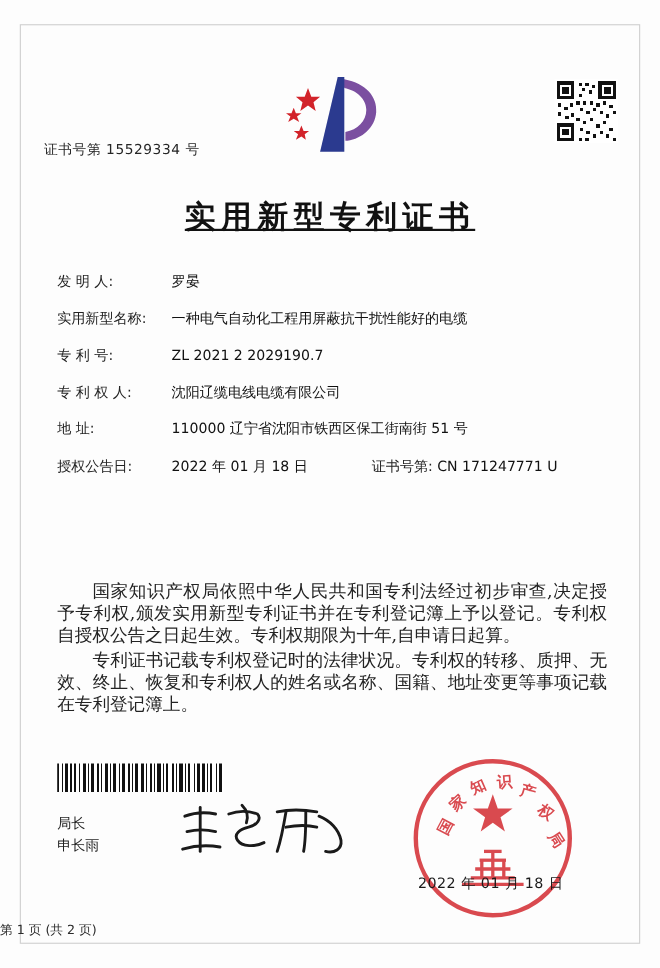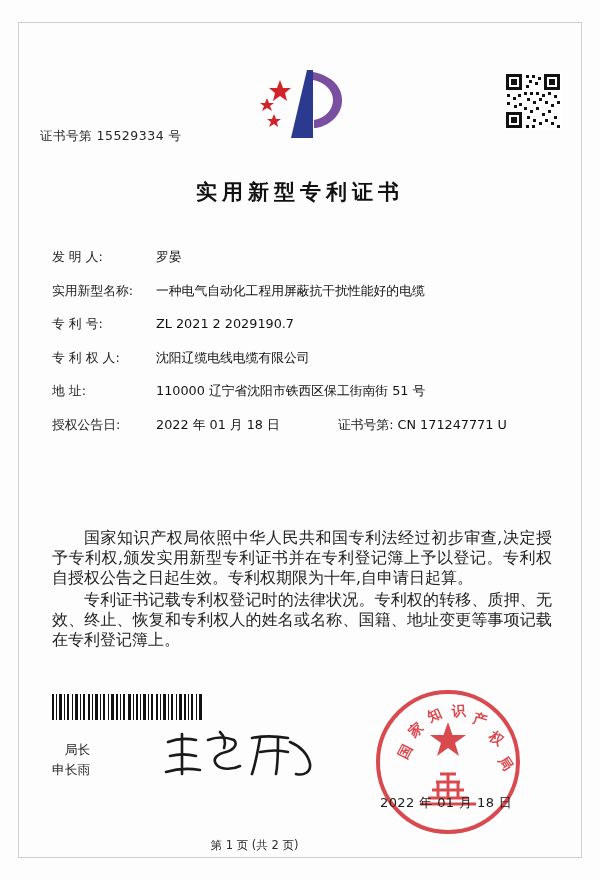--- a/index.html
+++ b/index.html
@@ -58,25 +58,26 @@
     height: 72px;
   }
 
   
   .title {
     position: absolute;
     left: 0;
     top: 178px;
     width: 600px;
     text-align: center;
-    font-size: 21px;
+    font-size: 28px;
     font-weight: bold;
     letter-spacing: 5px;
     color: #111;
     font-family: "DejaVu Serif", "Liberation Serif", serif;
+    text-decoration: underline;
   }
 
   
   .fields {
     position: absolute;
     left: 52px;
     top: 248px;
     width: 500px;
     font-size: 12.8px;
     color: #232323;
@@ -128,21 +129,20 @@
   }
 
   
   .sig-label {
     position: absolute;
     left: 52px;
     top: 740px;
     font-size: 12.8px;
     line-height: 20px;
     color: #1d1d1d;
-    text-align: right;
   }
   .signature {
     position: absolute;
     left: 160px;
     top: 728px;
     width: 160px;
     height: 56px;
   }
 
   
@@ -161,21 +161,21 @@
     color: #1a1a1a;
     letter-spacing: 0.4px;
   }
 
   
   .footer {
     position: absolute;
     left: 0;
     top: 838px;
     width: 509px;
-    text-align: center;
+    text-align: left;
     font-size: 11.5px;
     color: #2b2b2b;
   }
 </style>
 </head>
 <body>
 
 <div class="page">
   <div class="border-frame"></div>
 

